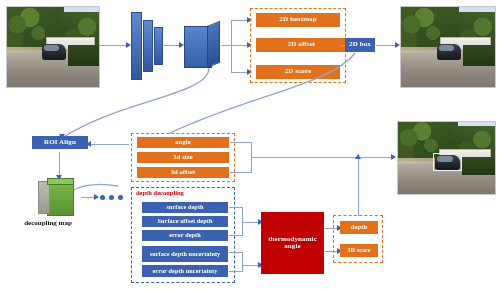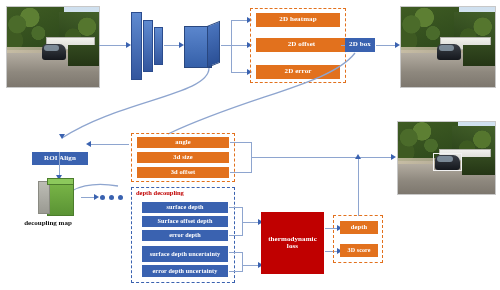--- a/index.html
+++ b/index.html
@@ -121,21 +121,21 @@
   <div class="arrow ar" style="left:247px;top:17px;"></div>
   <div class="ln lnh" style="left:231px;top:45px;width:18px;"></div>
   <div class="arrow ar" style="left:247px;top:42px;"></div>
   <div class="ln lnh" style="left:231px;top:72px;width:18px;"></div>
   <div class="arrow ar" style="left:247px;top:69px;"></div>
 
   <div class="dashbox" style="left:250px;top:8px;width:96px;height:75px;"></div>
 
   <div class="node orange" style="left:256px;top:13px;width:84px;height:14px;font-size:7px;">2D heatmap</div>
   <div class="node orange" style="left:256px;top:38px;width:91px;height:14px;font-size:7px;">2D offset</div>
-  <div class="node orange" style="left:256px;top:65px;width:84px;height:14px;font-size:7px;">2D error</div>
+  <div class="node orange" style="left:256px;top:65px;width:84px;height:14px;font-size:7px;">2D score</div>
 
   <div class="ln lnh" style="left:341px;top:45px;width:18px;"></div>
 
   <div class="node blue" style="left:345px;top:38px;width:30px;height:14px;font-size:7px;">2D box</div>
 
   <div class="ln lnh" style="left:376px;top:45px;width:22px;"></div>
   <div class="arrow ar" style="left:395px;top:42px;"></div>
 
   <div class="ph" style="left:400px;top:6px;width:94px;height:80px;">
     <div class="sky"></div>
@@ -150,21 +150,21 @@
     </div>
   </div>
 
   <svg class="curve" viewBox="0 0 500 290">
     <path d="M209,68 C209,95 120,100 62,138" fill="none" stroke="#8ea5cf" stroke-width="1.3"></path>
     <path d="M355,53 C330,85 250,95 168,134" fill="none" stroke="#8ea5cf" stroke-width="1.3"></path>
     <path d="M62,200 C72,185 95,182 118,186" fill="none" stroke="#8ea5cf" stroke-width="1.3"></path>
   </svg>
   <div class="arrow ad" style="left:59px;top:134px;"></div>
 
-  <div class="node blue" style="left:32px;top:152px;width:56px;height:13px;font-size:7px;">ROI Align</div>
+  <div class="node blue" style="left:32px;top:136px;width:56px;height:13px;font-size:7px;">ROI Align</div>
 
   <div class="ln lnh" style="left:89px;top:144px;width:40px;"></div>
   <div class="arrow ar" style="left:86px;top:141px;transform:rotate(180deg);"></div>
 
   <div class="ln lnv" style="left:59px;top:152px;height:24px;"></div>
   <div class="arrow ad" style="left:56px;top:175px;"></div>
 
   <div class="gcube" style="left:38px;top:178px;width:42px;height:38px;">
     <div class="f"></div>
     <div class="s"></div>
@@ -218,21 +218,21 @@
   <div class="ln lnv" style="left:242px;top:207px;height:29px;"></div>
   <div class="ln lnh" style="left:242px;top:222px;width:18px;"></div>
   <div class="arrow ar" style="left:258px;top:219px;"></div>
 
   <div class="ln lnh" style="left:229px;top:252px;width:14px;"></div>
   <div class="ln lnh" style="left:229px;top:271px;width:14px;"></div>
   <div class="ln lnv" style="left:242px;top:252px;height:20px;"></div>
   <div class="ln lnh" style="left:242px;top:265px;width:18px;"></div>
   <div class="arrow ar" style="left:258px;top:262px;"></div>
 
-  <div class="node red" style="left:261px;top:212px;width:63px;height:62px;font-size:7px;padding:0 4px;">thermodynamic loss</div>
+  <div class="node red" style="left:261px;top:212px;width:63px;height:62px;font-size:7px;padding:0 4px;">thermodynamic angle</div>
 
   <div class="ln lnh" style="left:325px;top:228px;width:14px;"></div>
   <div class="arrow ar" style="left:337px;top:225px;"></div>
   <div class="ln lnh" style="left:325px;top:251px;width:14px;"></div>
   <div class="arrow ar" style="left:337px;top:248px;"></div>
 
   <div class="dashbox" style="left:333px;top:215px;width:50px;height:48px;"></div>
   <div class="node orange" style="left:340px;top:221px;width:38px;height:13px;font-size:6.5px;">depth</div>
   <div class="node orange" style="left:340px;top:244px;width:38px;height:13px;font-size:6px;">3D score</div>
 

